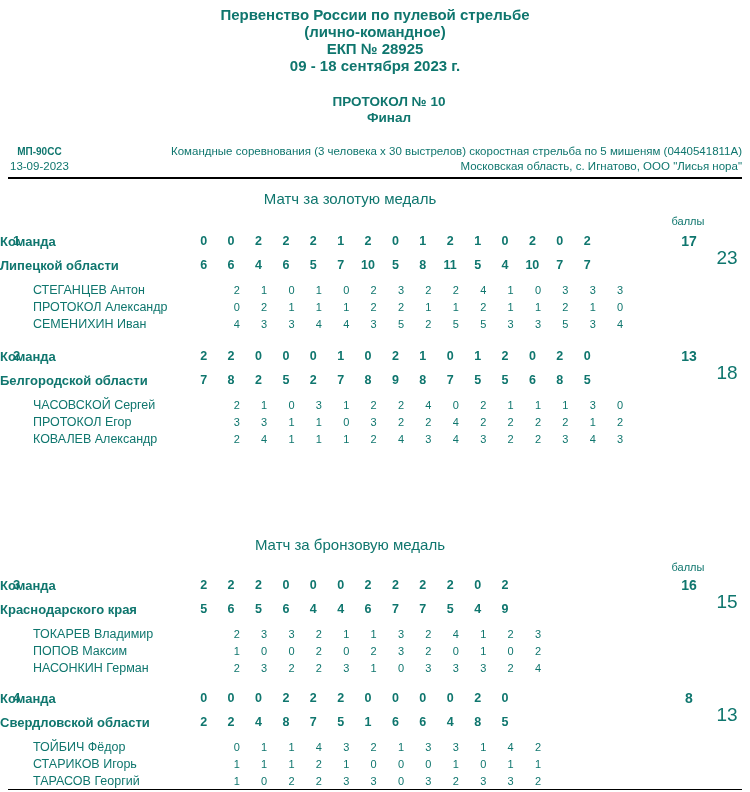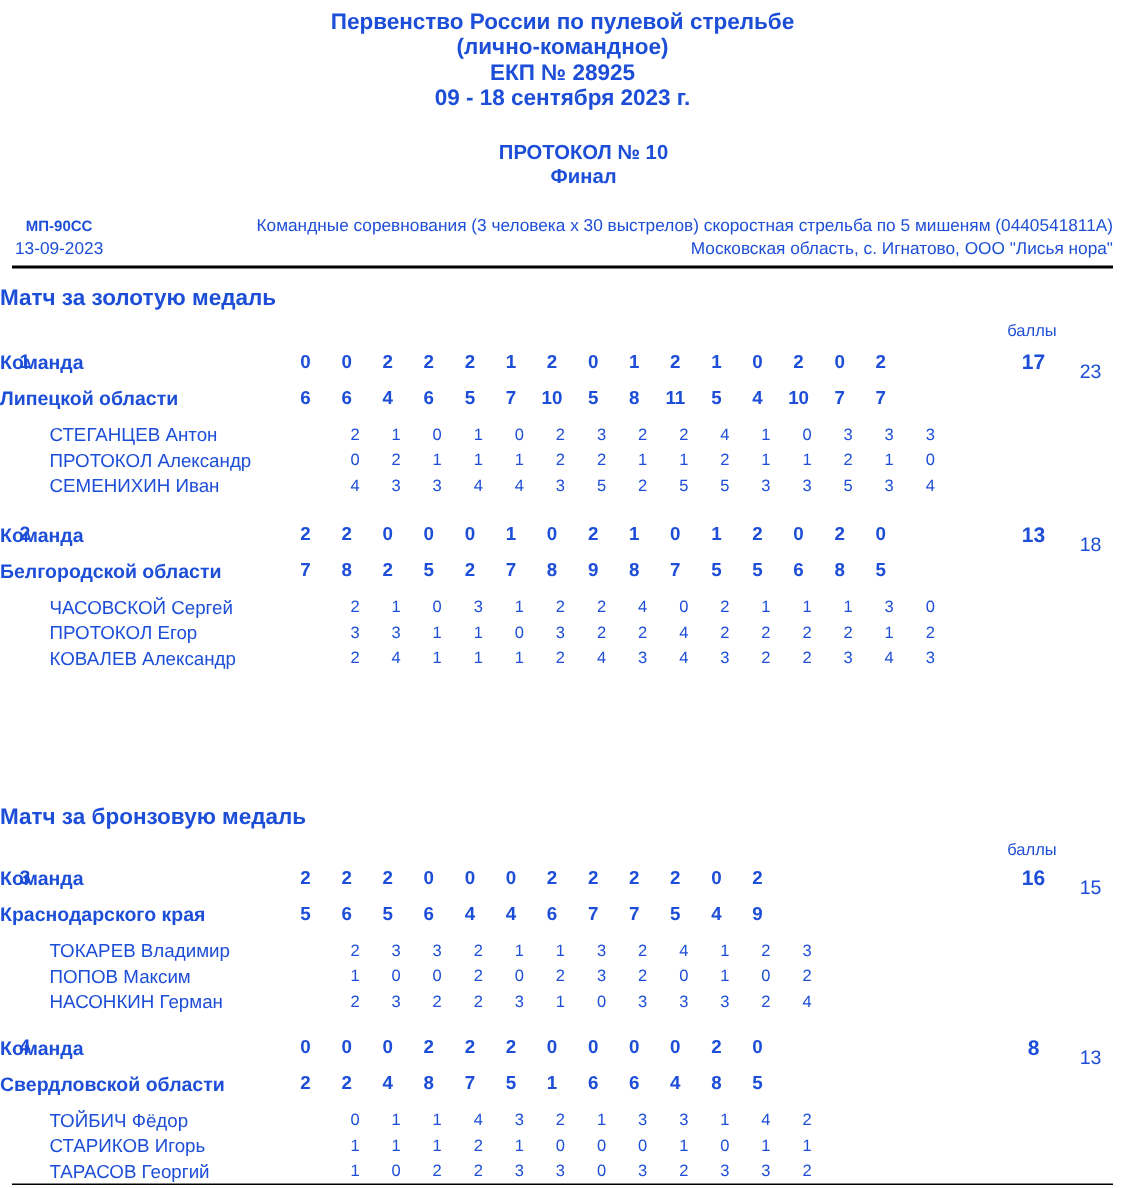--- a/index.html
+++ b/index.html
@@ -1,38 +1,38 @@
 <!DOCTYPE html>
 <html><head>
 <meta charset="utf-8">
 <style>
   * { margin:0; padding:0; box-sizing:border-box; }
   html,body { background:#fff; }
   .page {
     position:relative; width:750px; height:792px; margin:0 auto;
-    background:#ffffff; color:#1d4ed8;
+    background:#ffffff; color:#0f766e;
     font-family:"Liberation Sans", sans-serif;
     overflow:hidden;
   }
   
   .hdr { padding-top:6px; text-align:center; }
   .hdr .h-big { font-size:15px; font-weight:bold; line-height:17px; }
   .proto-block { margin-top:20px; text-align:center;padding-left:28px; }
   .proto-block .h-mid { font-size:13.5px; font-weight:bold; line-height:16px; }
   
   .info-bar { position:relative; height:33px; margin-top:18px; }
   .info-left { position:absolute; left:10px; top:0; }
   .info-left .code { font-size:10px; font-weight:bold; line-height:15px;text-align:center; }
   .info-left .date { font-size:11.5px; line-height:15px; }
   .info-right { position:absolute; right:8px; top:0; text-align:right; }
   .info-right div { font-size:11.5px; line-height:15px; }
   .rule { margin:0 8px; border-bottom:2px solid #000; }
   .bottom-rule { position:absolute; left:8px; right:8px; top:789px; border-top:1.5px solid #000; }
   
-  .section-title { width:700px; font-size:15px; font-weight:bold; line-height:17px; }
+  .section-title { width:700px; text-align:center; font-size:15px; font-weight:normal; line-height:17px; }
   .gold { margin-top:11px; }
   .bronze { margin-top:88px; }
   .points-label { display:block; margin-left:671px; margin-top:8px; width:34px;
                   text-align:center; font-size:11px; line-height:13px; }
   
   .team { position:relative; }
   .team-1 { margin-top:5px; }
   .team-2 { margin-top:15px; }
   .team-3 { margin-top:3px; }
   .team-4 { margin-top:13px; }
@@ -41,22 +41,22 @@
   .trow-s1 { margin-top:8px; }
   .rank { position:absolute; left:13px; top:0; width:16px; font-size:13px; font-weight:bold; }
   .tname { width:190px; font-size:13px; font-weight:bold; white-space:nowrap; }
   .sname { margin-left:33px; width:190px; font-size:12.5px; white-space:nowrap; }
   .cells { display:flex; }
   .cell { display:inline-block; width:27.4px; text-align:center; }
   .cells-bold .cell { font-size:12.5px; font-weight:bold; }
   .cells-plain .cell { font-size:11px; }
   .score  { position:absolute; left:669px; top:0;  width:40px; text-align:center;
             font-size:14px; font-weight:bold; line-height:17px; }
-  .score2 { position:absolute; left:707px; top:6px; width:40px; text-align:center;
-            font-size:13px; line-height:17px; }
+  .score2 { position:absolute; left:707px; top:16px; width:40px; text-align:center;
+            font-size:19px; line-height:17px; }
 </style>
 </head>
 <body>
 
 <div class="page">
 
   <div class="hdr">
     <div class="h-big">Первенство России по пулевой стрельбе</div>
     <div class="h-big">(лично-командное)</div>
     <div class="h-big">ЕКП № 28925</div>

